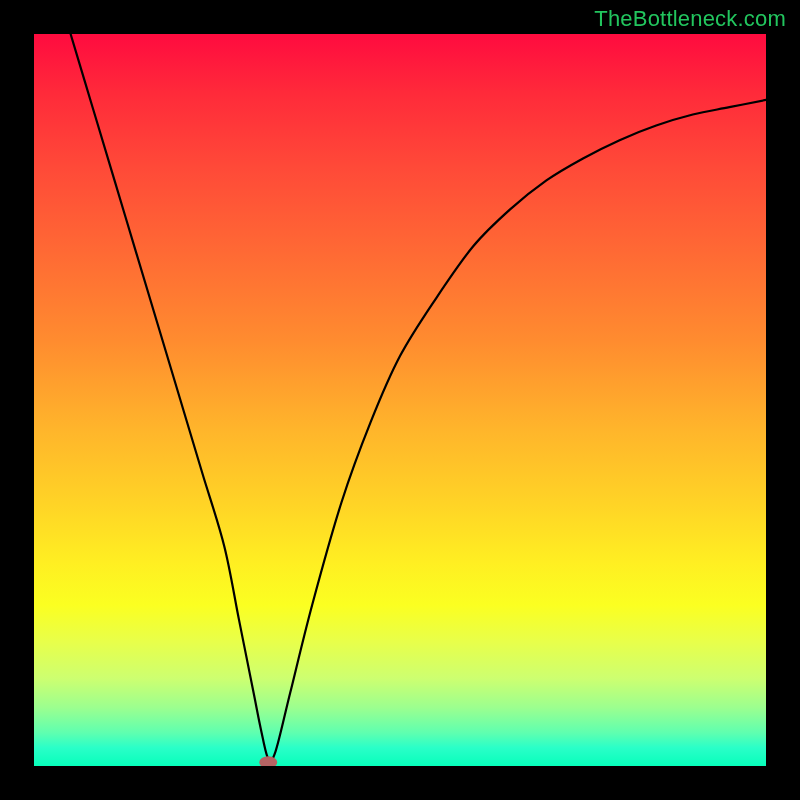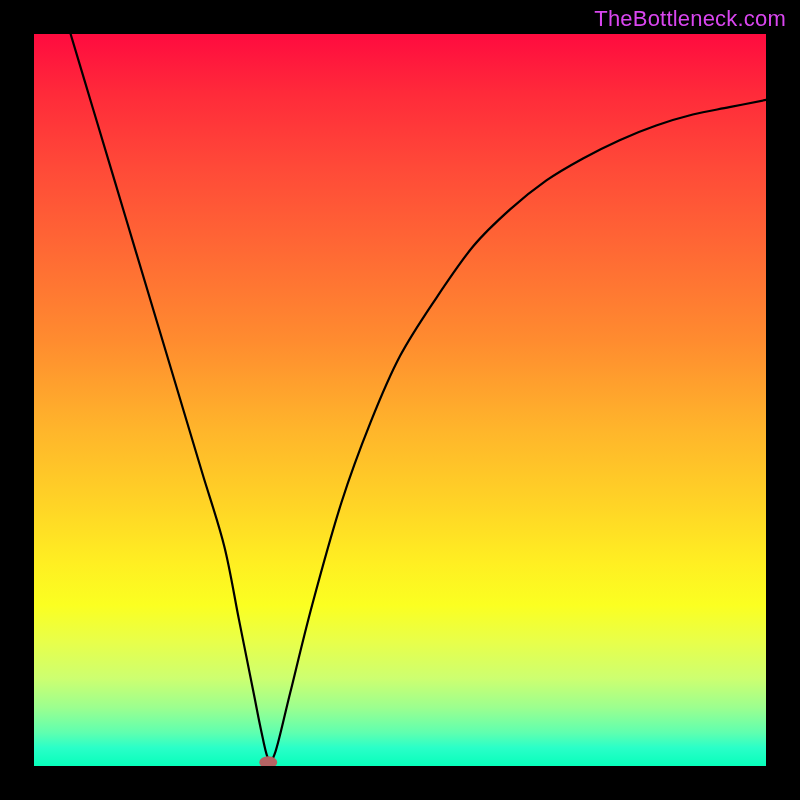--- a/index.html
+++ b/index.html
@@ -57,21 +57,21 @@
     stroke-linejoin: round;
   }
   .marker {
     fill: #b56363;
     stroke: none;
   }
   .watermark {
     position: absolute;
     top: 6px;
     right: 14px;
-    color: #d946ef;
+    color: #22c55e;
     font-size: 22px;
     font-weight: 500;
     letter-spacing: 0.2px;
     user-select: none;
   }
 </style>
 </head>
 <body>
 
 <div class="frame">

